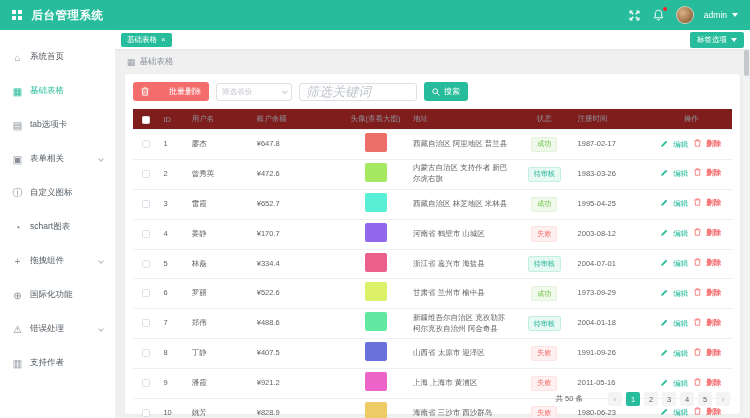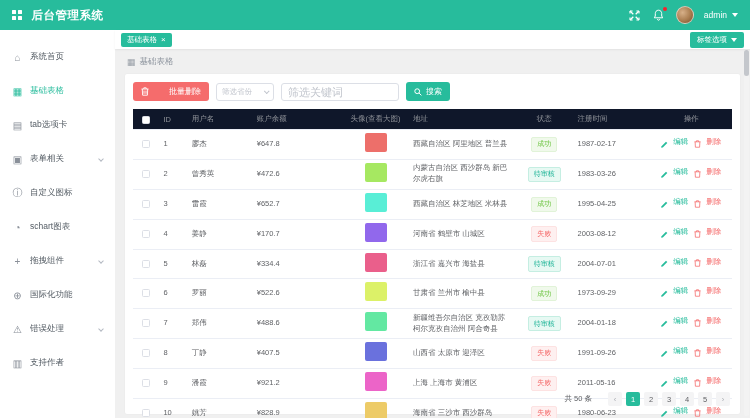--- a/index.html
+++ b/index.html
@@ -43,45 +43,45 @@
   .breadcrumb { display:flex; align-items:center; gap:4px; color:#8c939d; font-size:8.5px; margin:2px 0 6px 2px; }
   .bc-icon { font-size:9px; color:#9aa0a8; }
 
   .card { background:#fff; border-radius:2px; padding:8px 8px 6px 8px; flex:1; display:flex; flex-direction:column; min-height:0; box-shadow:0 0 2px rgba(0,0,0,0.05); }
 
   
   .toolbar { display:flex; align-items:center; gap:7px; margin-bottom:8px; flex:none; }
   .btn { border:none; border-radius:3px; font-size:8px; padding:4px 8px; display:flex; align-items:center; gap:4px; cursor:pointer; font-family:inherit; }
   .btn-danger { background:var(--danger); color:#fff;gap:20px; }
   .btn-primary { background:var(--accent); color:#fff; }
-  .select-box { width:58px; height:18px; border:1px solid #dcdfe6; border-radius:3px; display:flex; align-items:center; padding:0 5px; color:#c0c4cc; font-size:7.5px; background:#fff; cursor:pointer; }
+  .select-box { width:76px; height:18px; border:1px solid #dcdfe6; border-radius:3px; display:flex; align-items:center; padding:0 5px; color:#c0c4cc; font-size:7.5px; background:#fff; cursor:pointer; }
   .select-box .sel-caret { margin-left:auto; width:4px; height:4px; border-right:1px solid #c0c4cc; border-bottom:1px solid #c0c4cc; transform:rotate(45deg) translateY(-1px); }
-  .kw-input { width:118px; height:18px; border:1px solid #dcdfe6; border-radius:3px; padding:0 6px; font-size:11px; color:#606266; font-family:inherit; }
+  .kw-input { width:118px; height:18px; border:1px solid #dcdfe6; border-radius:3px; padding:0 6px; font-size:13px; color:#606266; font-family:inherit;font-style:italic; }
   .kw-input::placeholder { color:#c0c4cc; }
 
   
   .tbl-wrap { flex:1; min-height:0; }
   table { width:100%; border-collapse:collapse; table-layout:fixed; }
   th, td { border-bottom:1px solid #ebeef5; padding:3px 4px; text-align:left; font-weight:normal; vertical-align:middle; }
-  th { color:#909399; font-size:7.5px; padding:5px 4px; background:#0f172a; }
+  th { color:#909399; font-size:7.5px; padding:5px 4px; background:#7f1d1d; }
   td { color:#606266; font-size:7.5px; line-height:1.45; }
   .cb { display:inline-block; width:8px; height:8px; border:1px solid #dcdfe6; border-radius:1.5px; background:#fff; vertical-align:middle; cursor:pointer; }
   .avatar-chip { width:22px; height:19px; border-radius:2px; display:inline-block; cursor:pointer; }
   .badge { display:inline-block; font-size:7px; padding:1.5px 5px; border-radius:2px; border:1px solid transparent; }
   .badge.success { color:#67c23a; background:#f0f9eb; border-color:#e1f3d8; }
   .badge.pending { color:#12b092; background:#e7f9f3; border-color:#c5eee2; }
   .badge.fail    { color:#f56c6c; background:#fef0f0; border-color:#fde2e2; }
-  .op-link { display:inline-flex; align-items:flex-end; gap:5px; cursor:pointer; font-size:7.5px; }
+  .op-link { display:inline-flex; align-items:flex-start; gap:5px; cursor:pointer; font-size:7.5px; }
   .op-edit { color:var(--accent); margin-right:6px; }
-  .op-del { color:var(--danger); }
+  .op-del { color:var(--danger);font-weight:bold; }
   .ct { text-align:center; }
 
   
   .pagination { display:flex; align-items:center; justify-content:flex-end; gap:4px; padding:6px 2px 2px 0; flex:none; color:#606266; font-size:7.5px; }
-  .pg-total { margin-right:12px; color:#606266; }
+  .pg-total { margin-right:21px; color:#606266; }
   .pg-btn { min-width:14px; height:14px; background:#f4f4f5; color:#606266; border-radius:2px; display:flex; align-items:center; justify-content:center; cursor:pointer; font-size:7.5px; }
   .pg-btn.arrow { color:#a8abb2; }
   .pg-btn.active { background:var(--accent); color:#fff; }
 
   
   .vscroll { position:absolute; right:1px; top:20px; bottom:2px; width:5px; background:#f3f3f3; border-radius:3px; }
   .vscroll .thumb { position:absolute; top:0; width:5px; height:26px; border-radius:3px; background:#c4c7cc; }
 
   svg { display:block; }
 </style>
@@ -279,21 +279,21 @@
                 </span>
               </td>
             </tr>
 
             <tr class="data-row">
               <td class="ct"><span class="cb"></span></td>
               <td>2</td>
               <td>曾秀英</td>
               <td>¥472.6</td>
               <td class="ct"><span class="avatar-chip" style="background: rgb(166, 232, 97);"></span></td>
-              <td>内蒙古自治区 西沙群岛 新巴尔虎右旗</td>
+              <td>内蒙古自治区 支持作者 新巴尔虎右旗</td>
               <td class="ct"><span class="badge pending">待审核</span></td>
               <td>1983-03-26</td>
               <td class="ct" style="white-space:nowrap;">
                 <span class="op-link op-edit">
                   <svg width="7" height="7" viewBox="0 0 7 7" fill="currentColor">
                     <path d="M0.5 5.2 L0.2 6.8 L1.8 6.5 L6.3 2 L5 0.7 Z"></path>
                   </svg>
                         <span>编辑</span>
                 </span><span class="op-link op-del">
                   <svg width="7" height="8" viewBox="0 0 8 9" stroke="currentColor" stroke-width="0.9" fill="none">

